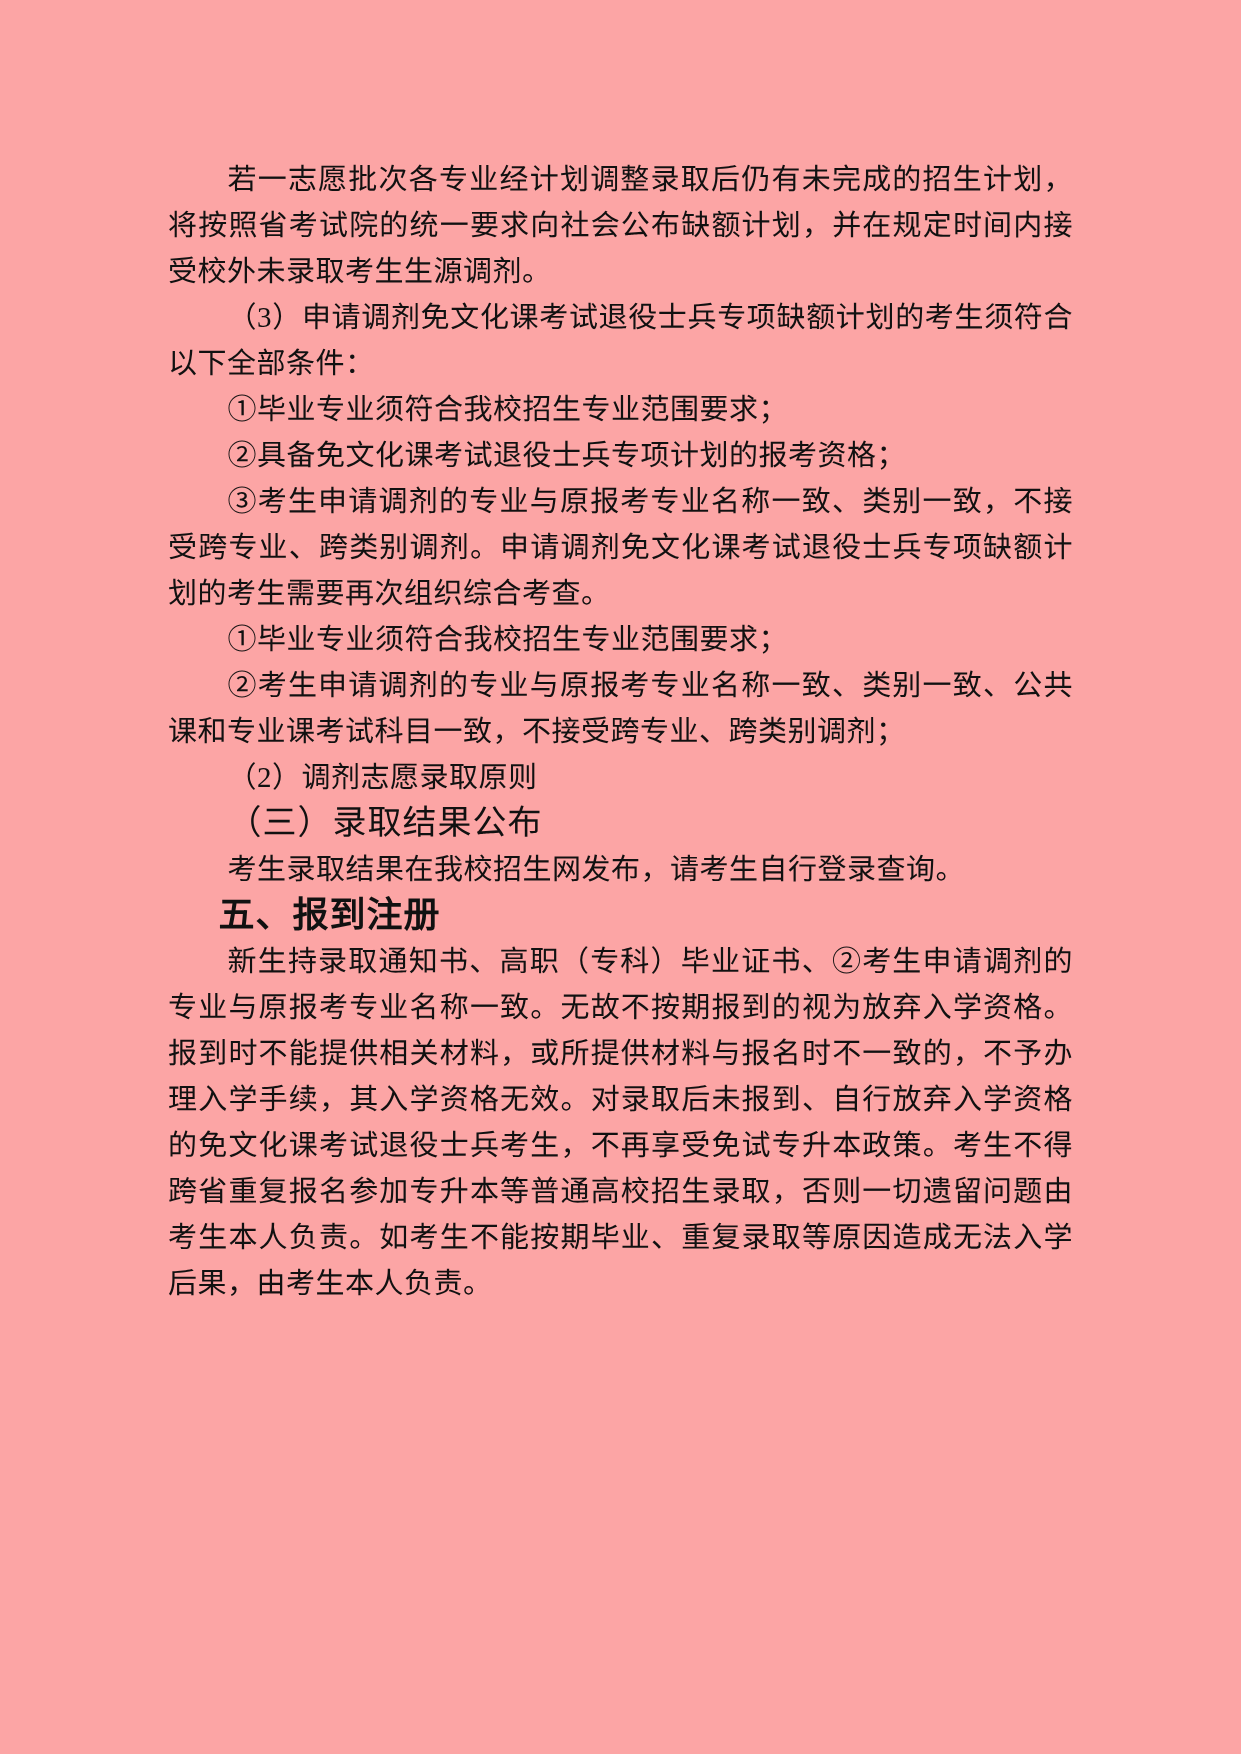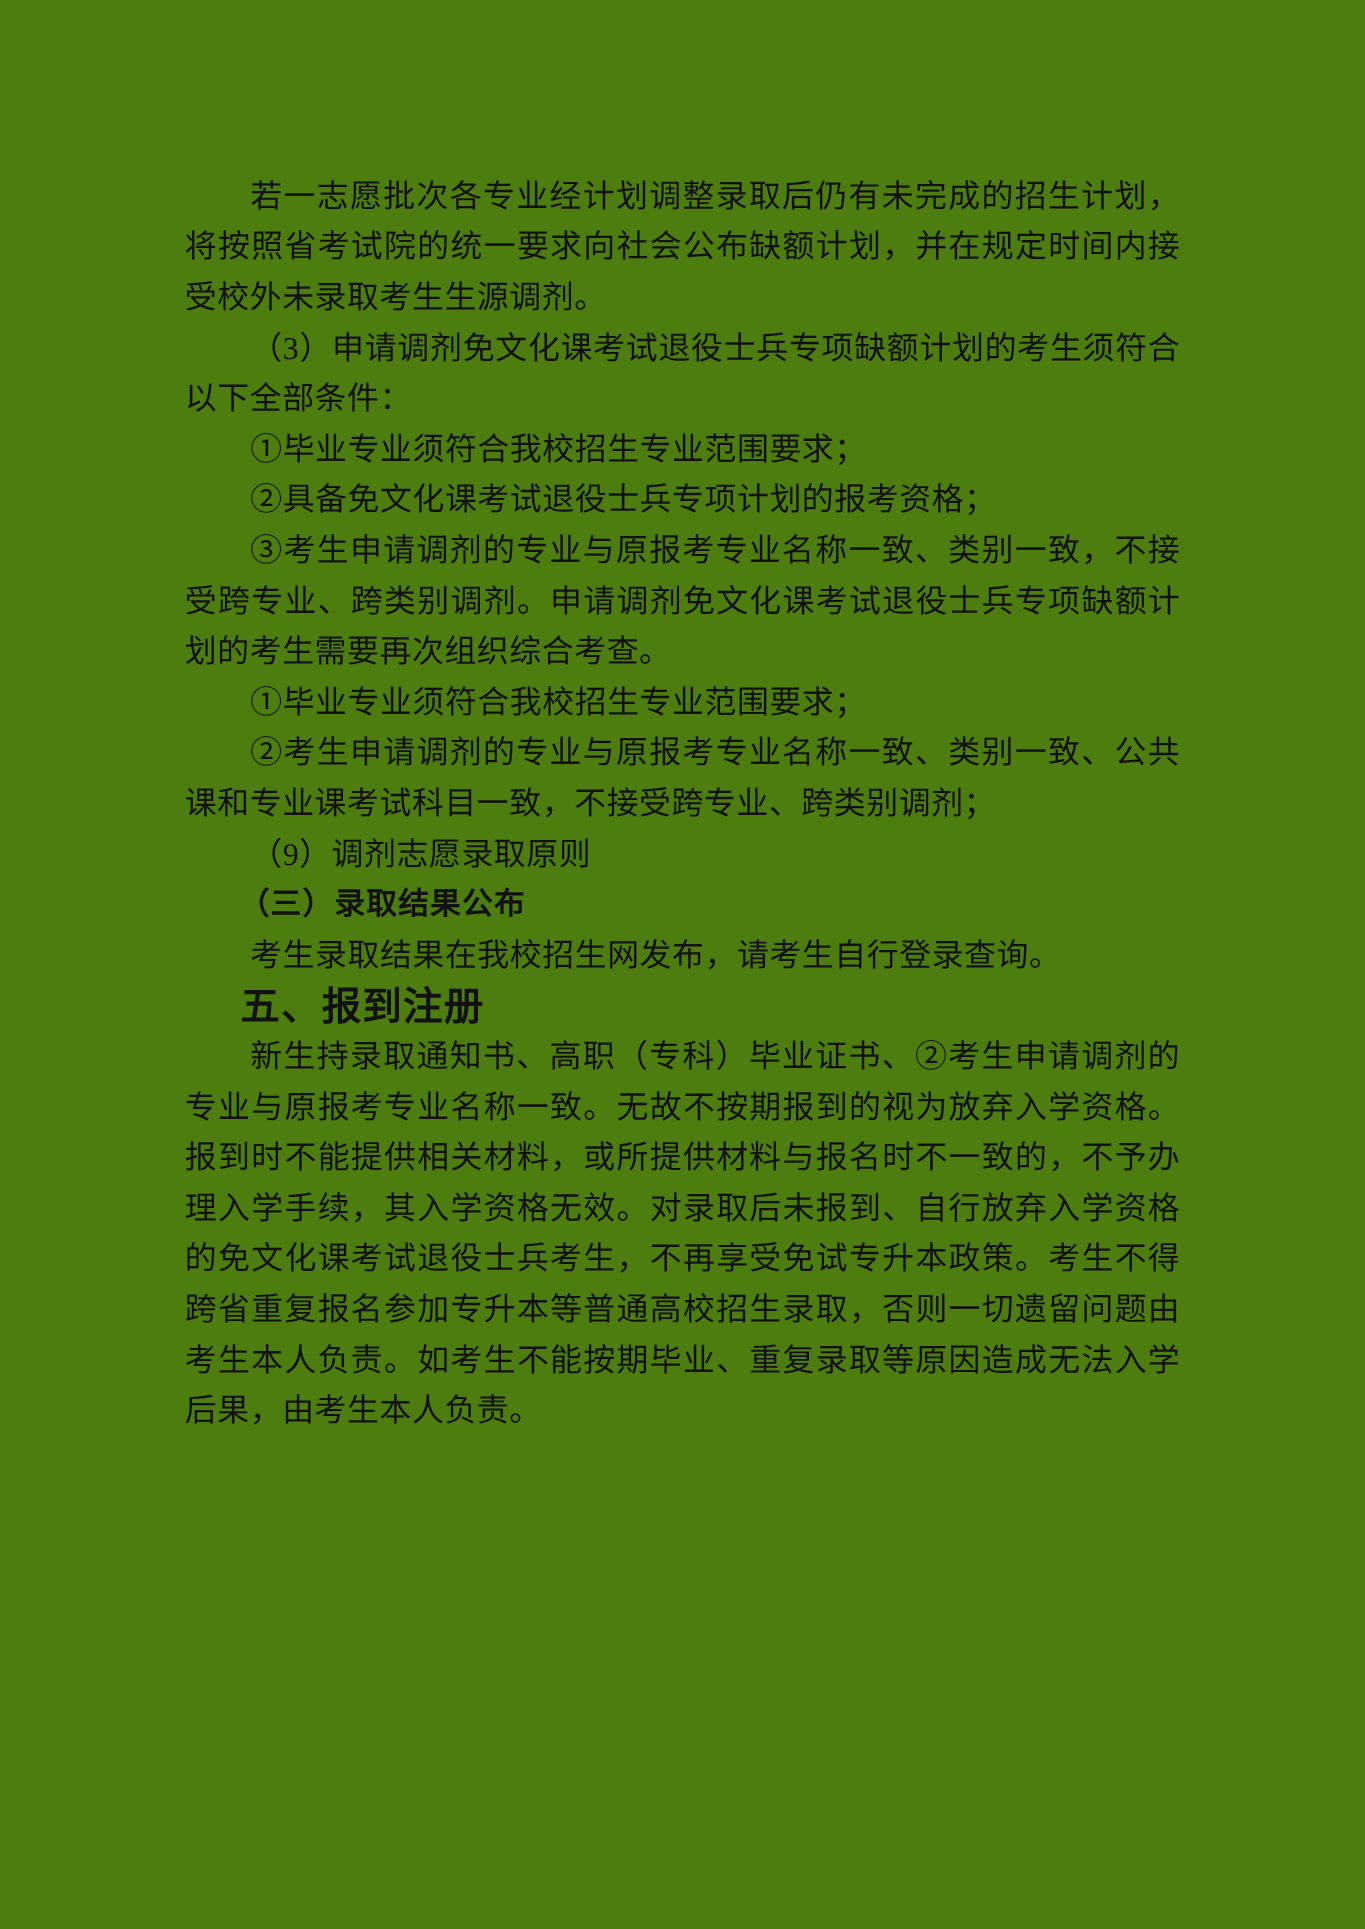--- a/index.html
+++ b/index.html
@@ -5,40 +5,40 @@
   html, body {
     margin: 0;
     padding: 0;
     background: #ffffff;
   }
   .page {
     position: relative;
     width: 1241px;
     height: 1754px;
     margin: 0 auto;
-    background: #4d7c0f;
+    background: #fca5a5;
     overflow: hidden;
     box-sizing: border-box;
     padding: 156px 168px 0 168px;
     font-family: "Liberation Serif", "DejaVu Serif", serif;
     color: #111111;
   }
   .doc p {
     margin: 0;
     font-size: 29px;
     line-height: 46px;
     text-align: justify;
     text-justify: inter-character;
     text-indent: 2.05em;
     letter-spacing: 0.5px;
     word-break: normal;
   }
   .doc p.h-kai {
-    font-weight: bold;
-    font-size: 28px;
+    font-weight: normal;
+    font-size: 34px;
     text-indent: 1.75em;
     letter-spacing: 1px;
   }
   .doc p.h-hei {
     font-family: "Liberation Sans", "DejaVu Sans", sans-serif;
     font-weight: bold;
     font-size: 36px;
     text-indent: 1.4em;
     letter-spacing: 1px;
   }
@@ -48,19 +48,19 @@
 
 <div class="page">
   <div class="doc">
     <p>若一志愿批次各专业经计划调整录取后仍有未完成的招生计划，将按照省考试院的统一要求向社会公布缺额计划，并在规定时间内接受校外未录取考生生源调剂。</p>
     <p>（3）申请调剂免文化课考试退役士兵专项缺额计划的考生须符合以下全部条件：</p>
     <p>①毕业专业须符合我校招生专业范围要求；</p>
     <p>②具备免文化课考试退役士兵专项计划的报考资格；</p>
     <p>③考生申请调剂的专业与原报考专业名称一致、类别一致，不接受跨专业、跨类别调剂。申请调剂免文化课考试退役士兵专项缺额计划的考生需要再次组织综合考查。</p>
     <p>①毕业专业须符合我校招生专业范围要求；</p>
     <p>②考生申请调剂的专业与原报考专业名称一致、类别一致、公共课和专业课考试科目一致，不接受跨专业、跨类别调剂；</p>
-    <p>（9）调剂志愿录取原则</p>
+    <p>（2）调剂志愿录取原则</p>
     <p class="h-kai">（三）录取结果公布</p>
     <p>考生录取结果在我校招生网发布，请考生自行登录查询。</p>
     <p class="h-hei">五、报到注册</p>
     <p>新生持录取通知书、高职（专科）毕业证书、②考生申请调剂的专业与原报考专业名称一致。无故不按期报到的视为放弃入学资格。报到时不能提供相关材料，或所提供材料与报名时不一致的，不予办理入学手续，其入学资格无效。对录取后未报到、自行放弃入学资格的免文化课考试退役士兵考生，不再享受免试专升本政策。考生不得跨省重复报名参加专升本等普通高校招生录取，否则一切遗留问题由考生本人负责。如考生不能按期毕业、重复录取等原因造成无法入学后果，由考生本人负责。</p>
   </div>
 </div>
 
 </body></html>

